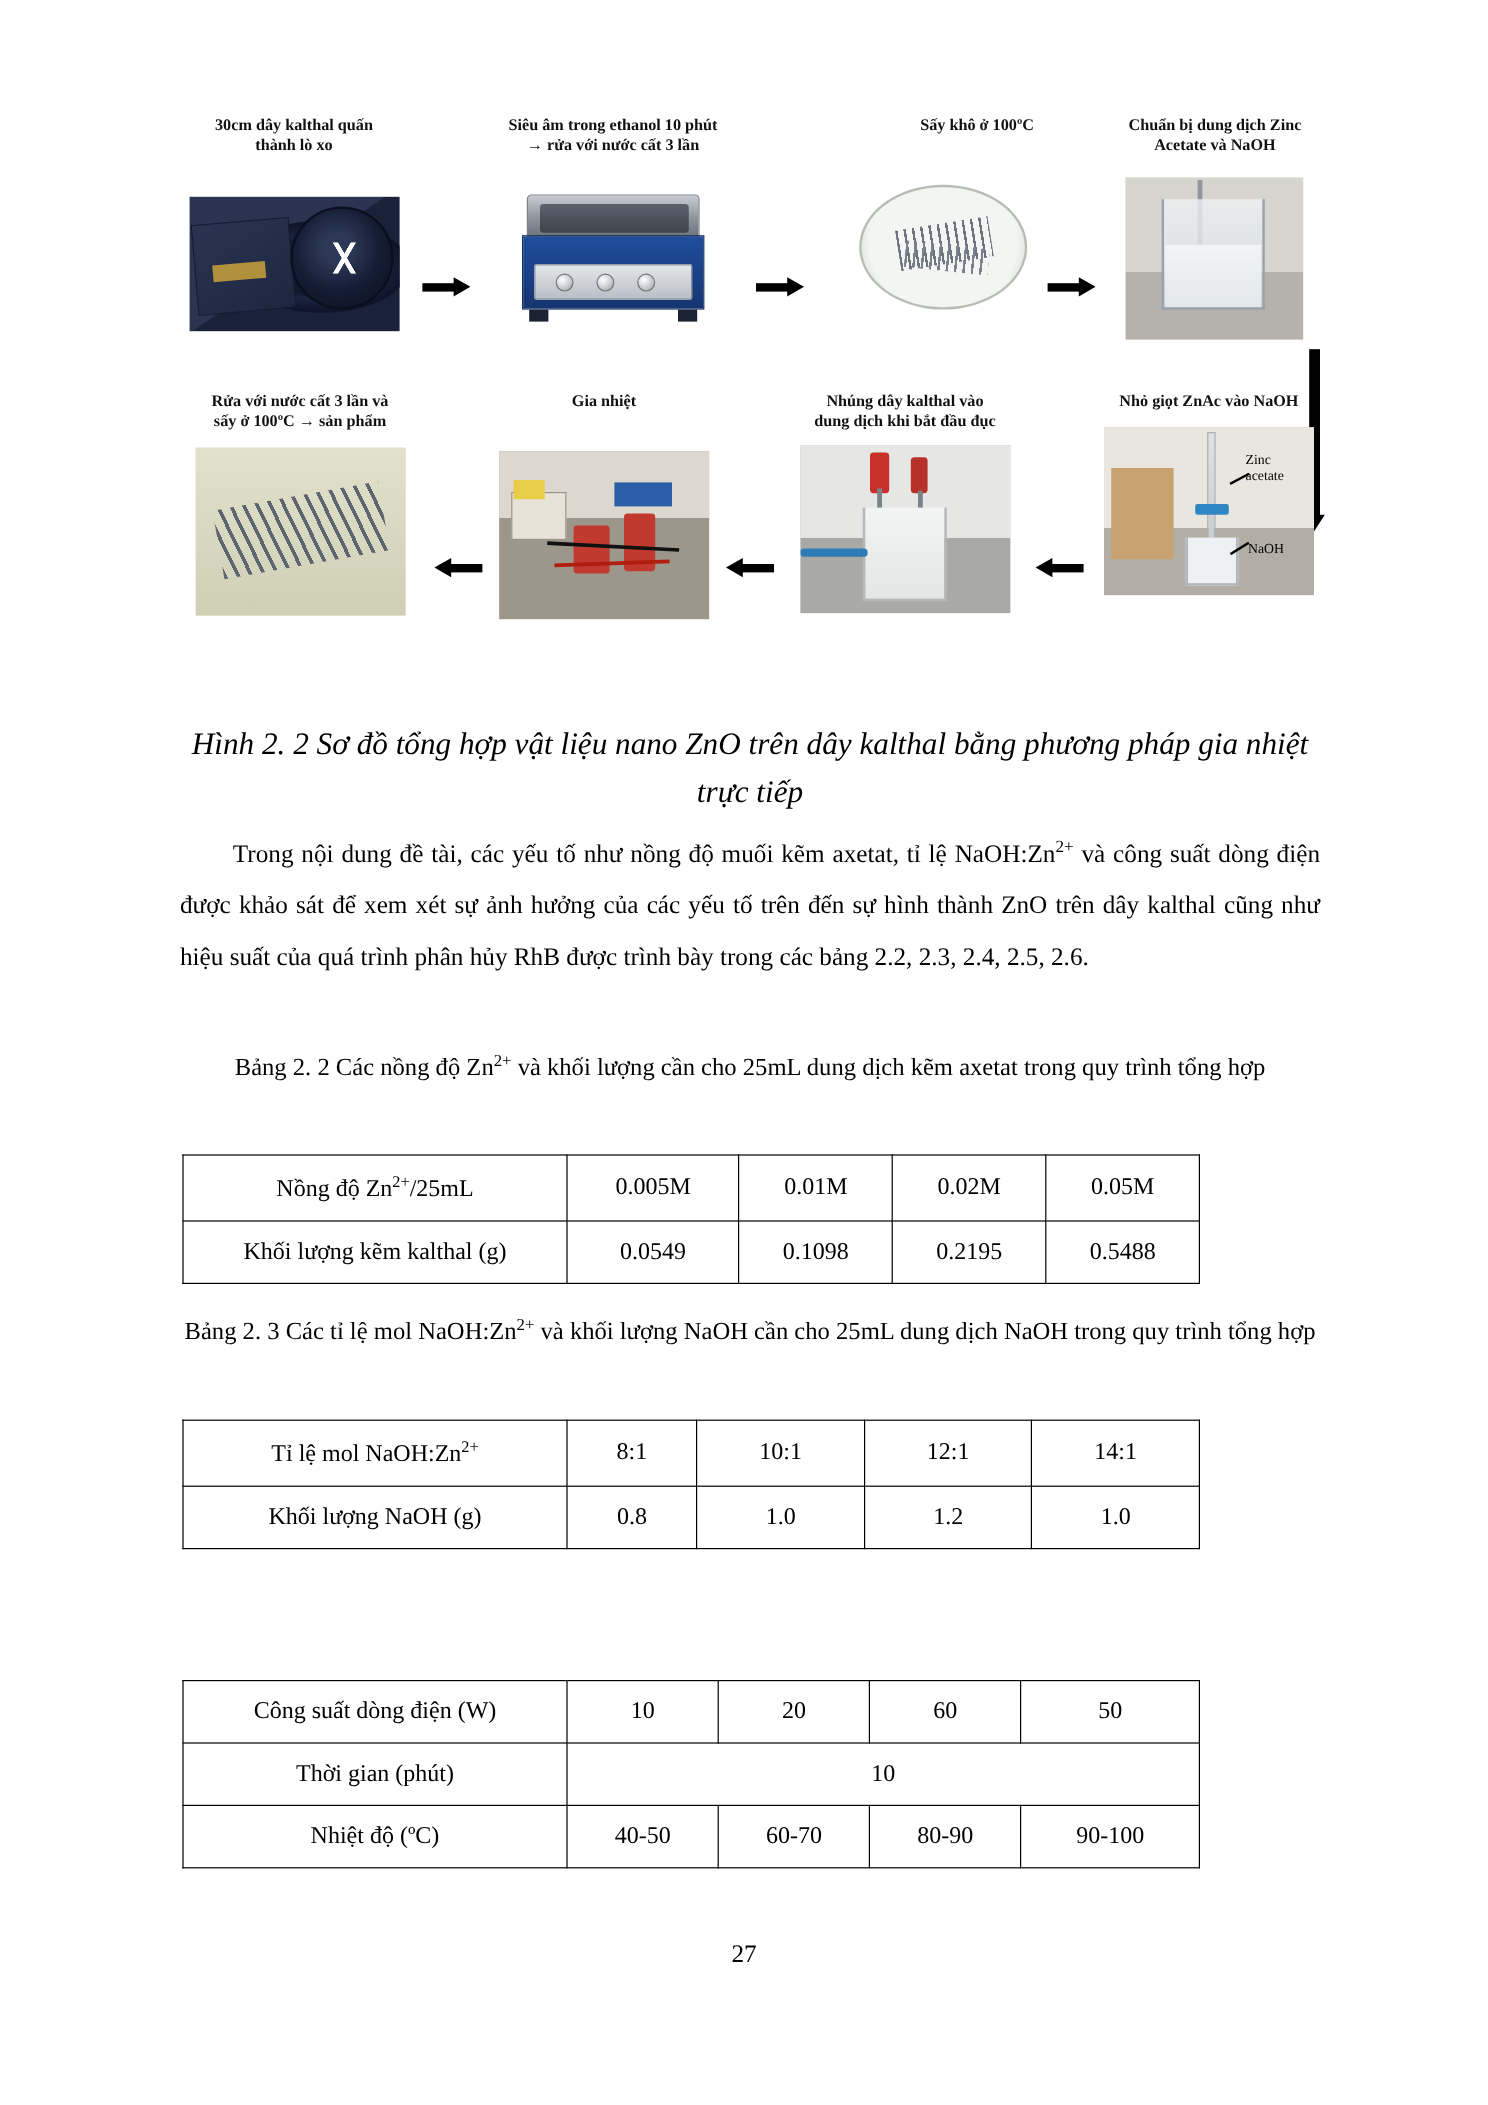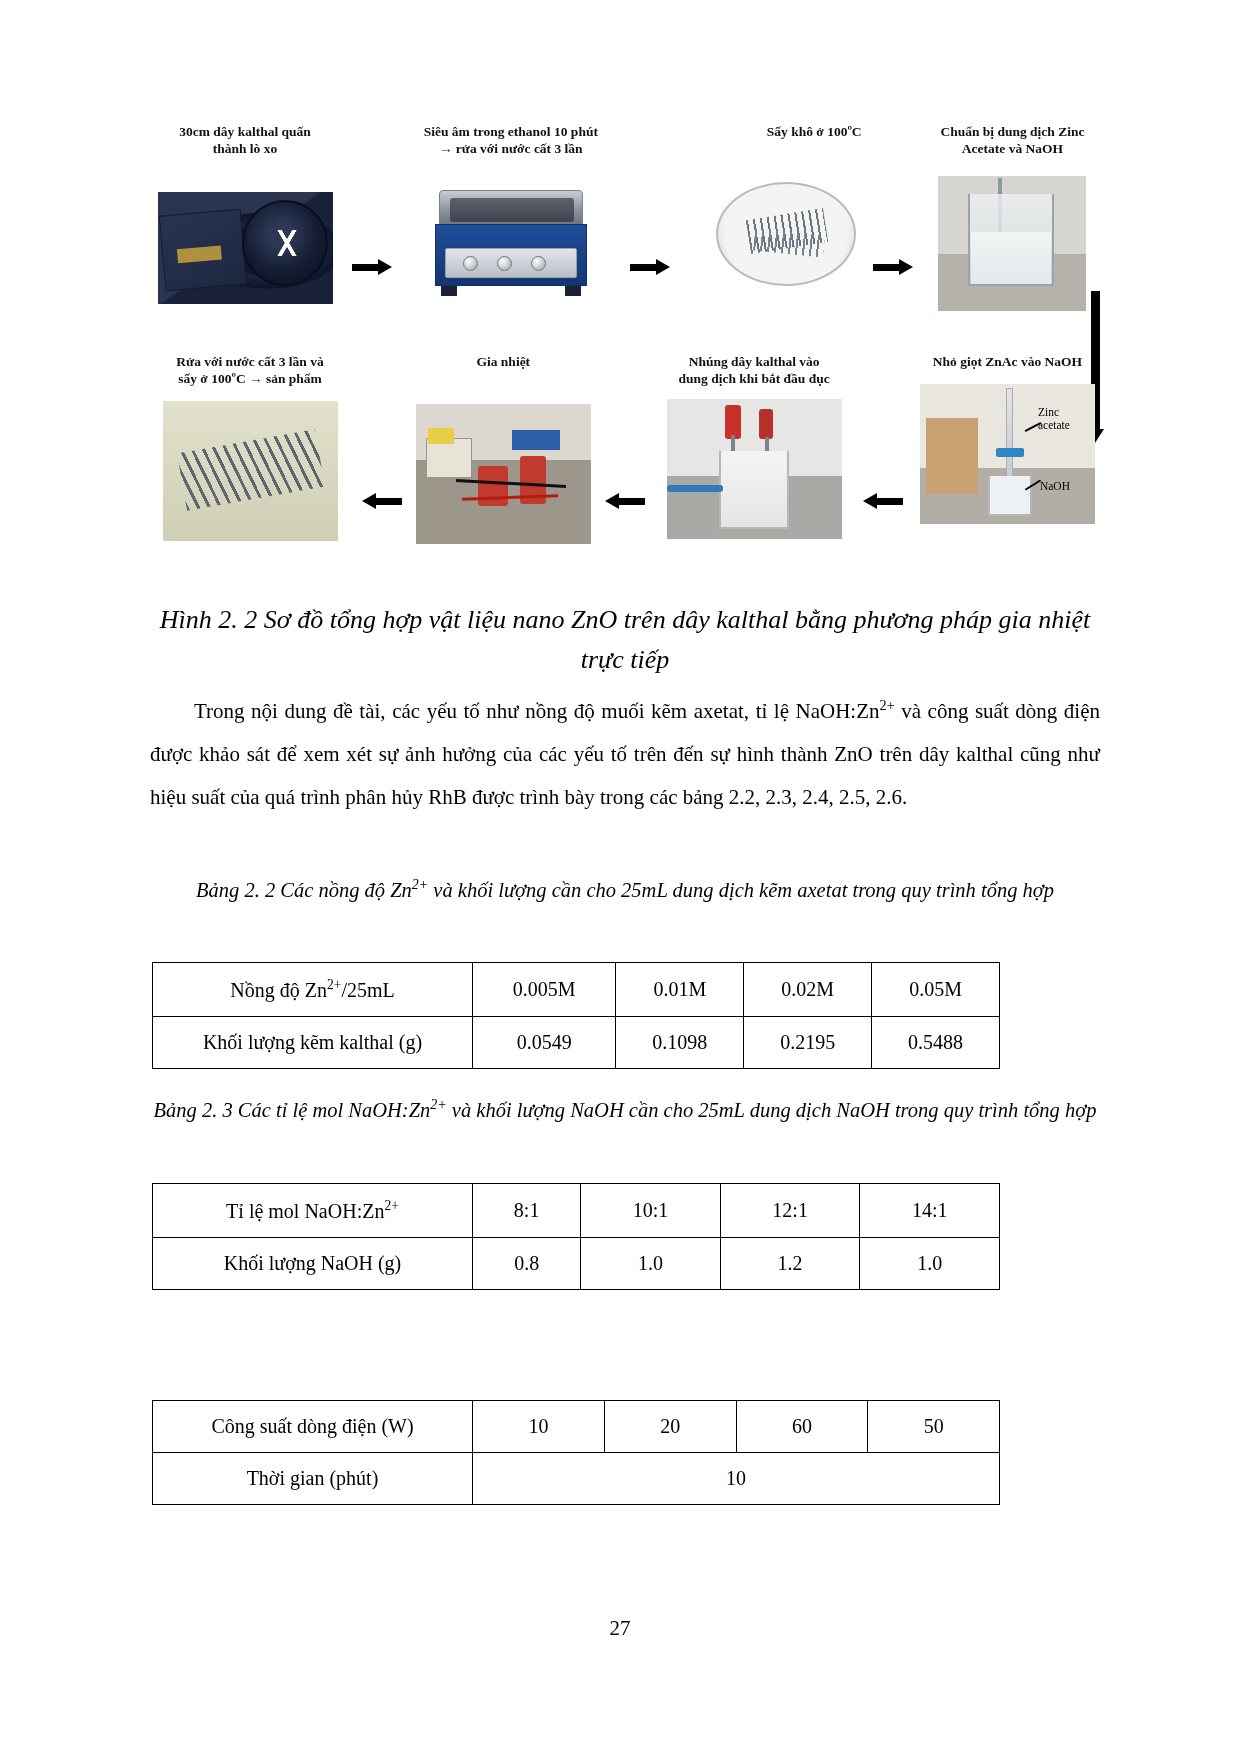--- a/index.html
+++ b/index.html
@@ -25,21 +25,20 @@
     position: absolute;
     left: 150px;
     top: 95px;
     width: 950px;
   }
   .flow-row {
     display: flex;
     align-items: flex-start;
     justify-content: space-between;
     position: relative;
-    margin-top: 28px;
   }
   .flow-cell {
     display: flex;
     flex-direction: column;
     align-items: center;
     position: relative;
   }
   .flow-label {
     font-family: "Liberation Serif", serif;
     font-weight: bold;
@@ -269,21 +268,20 @@
     line-height: 2.05;
     text-align: justify;
     text-indent: 44px;
     font-family: "Liberation Serif", serif;
   }
   .tbl-caption {
     position: absolute;
     left: 150px;
     width: 950px;
     text-align: center;
-    font-style: italic;
     font-size: 20.5px;
     line-height: 1.5;
     font-family: "Liberation Serif", serif;
   }
   sup { font-size: 0.68em; vertical-align: super; }
 
   
   table.data {
     position: absolute;
     left: 152px;
@@ -499,18 +497,25 @@
         <td class="lbl">Công suất dòng điện (W)</td>
         <td>10</td>
         <td>20</td>
         <td>60</td>
         <td>50</td>
       </tr>
       <tr>
         <td class="lbl">Thời gian (phút)</td>
         <td colspan="4">10</td>
       </tr>
+      <tr>
+        <td class="lbl">Nhiệt độ (ºC)</td>
+        <td>40-50</td>
+        <td>60-70</td>
+        <td>80-90</td>
+        <td>90-100</td>
+      </tr>
     </tbody>
   </table>
 
   <div class="page-number">27</div>
 
 </div>
 
 </body></html>

